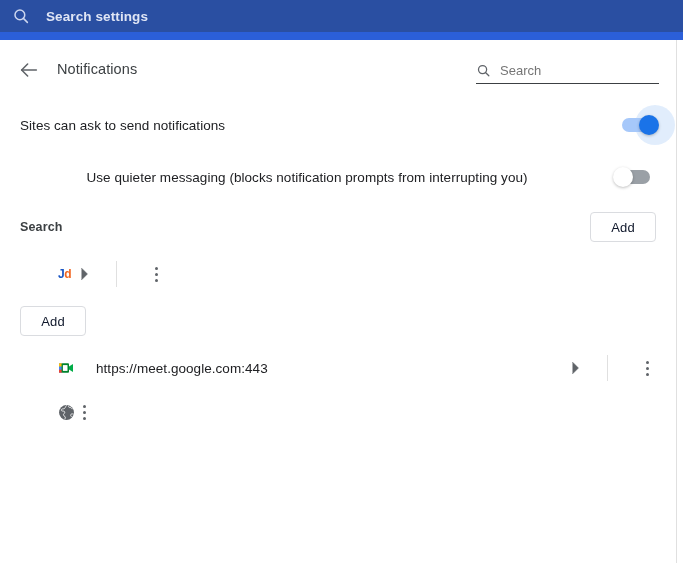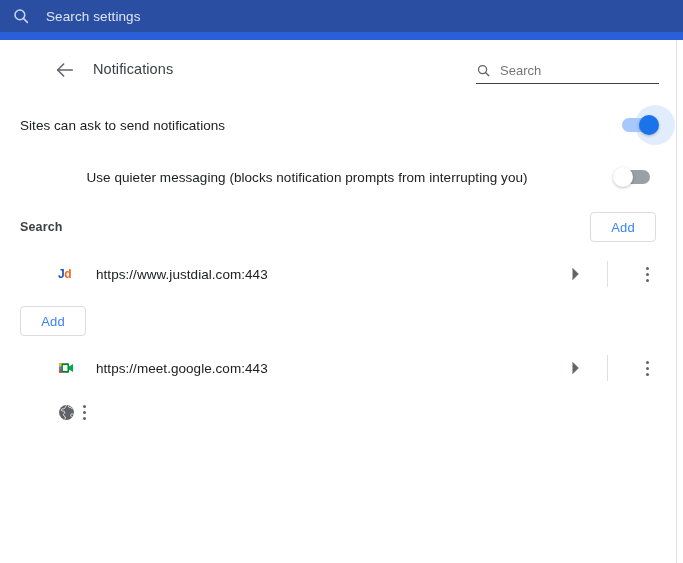--- a/index.html
+++ b/index.html
@@ -20,20 +20,21 @@
   .topbar {
     position: absolute;
     left: 0; top: 0;
     width: 683px;
     height: 32px;
     background: #2a4fa2;
     display: flex;
     align-items: center;
     box-sizing: border-box;
     padding-left: 12px;
+    font-weight: bold;
   }
   .topbar-strip {
     position: absolute;
     left: 0; top: 32px;
     width: 683px;
     height: 8px;
     background: #2b5fd9;
   }
   .topbar-search-icon {
     width: 18px;
@@ -59,21 +60,20 @@
     border-right: 1px solid #e0e0e0;
     box-sizing: border-box;
   }
 
   
   .subheader {
     position: relative;
     height: 58px;
     display: flex;
     align-items: center;
-    margin-left: 36px;
   }
   .back-arrow {
     position: absolute;
     left: 18px;
     top: 19px;
     width: 22px;
     height: 22px;
     cursor: pointer;
   }
   .page-title {
@@ -199,21 +199,21 @@
     color: #3c4043;
     letter-spacing: .15px;
     flex: 1 1 auto;
   }
   .add-button {
     width: 66px;
     height: 30px;
     border: 1px solid #dadce0;
     border-radius: 4px;
     background: #ffffff;
-    color: #3b82f6;
+    color: #0f172a;
     font-size: 13px;
     font-family: "Liberation Sans", sans-serif;
     cursor: pointer;
     padding: 0;
     letter-spacing: .2px;
   }
 
   
   .site-row {
     position: relative;
@@ -336,21 +336,20 @@
     </div>
   </div>
 
   <div class="section-header">
     <span class="section-title">Search</span>
     <button class="add-button">Add</button>
   </div>
 
   <div class="site-row">
     <span class="favicon fav-jd"><span class="j">J</span><span class="d">d</span></span>
-    <span class="site-url">https://www.justdial.com:443</span>
     <svg class="row-chevron" viewBox="0 0 24 24">
       <polyline points="9,5 16,12 9,19" fill="#5f6368" stroke="#5f6368" stroke-width="1" stroke-linejoin="round"></polyline>
     </svg>
     <div class="row-divider"></div>
     <div class="kebab">
         <span></span>
         <span></span>
         <span></span>
       </div>
   </div>

